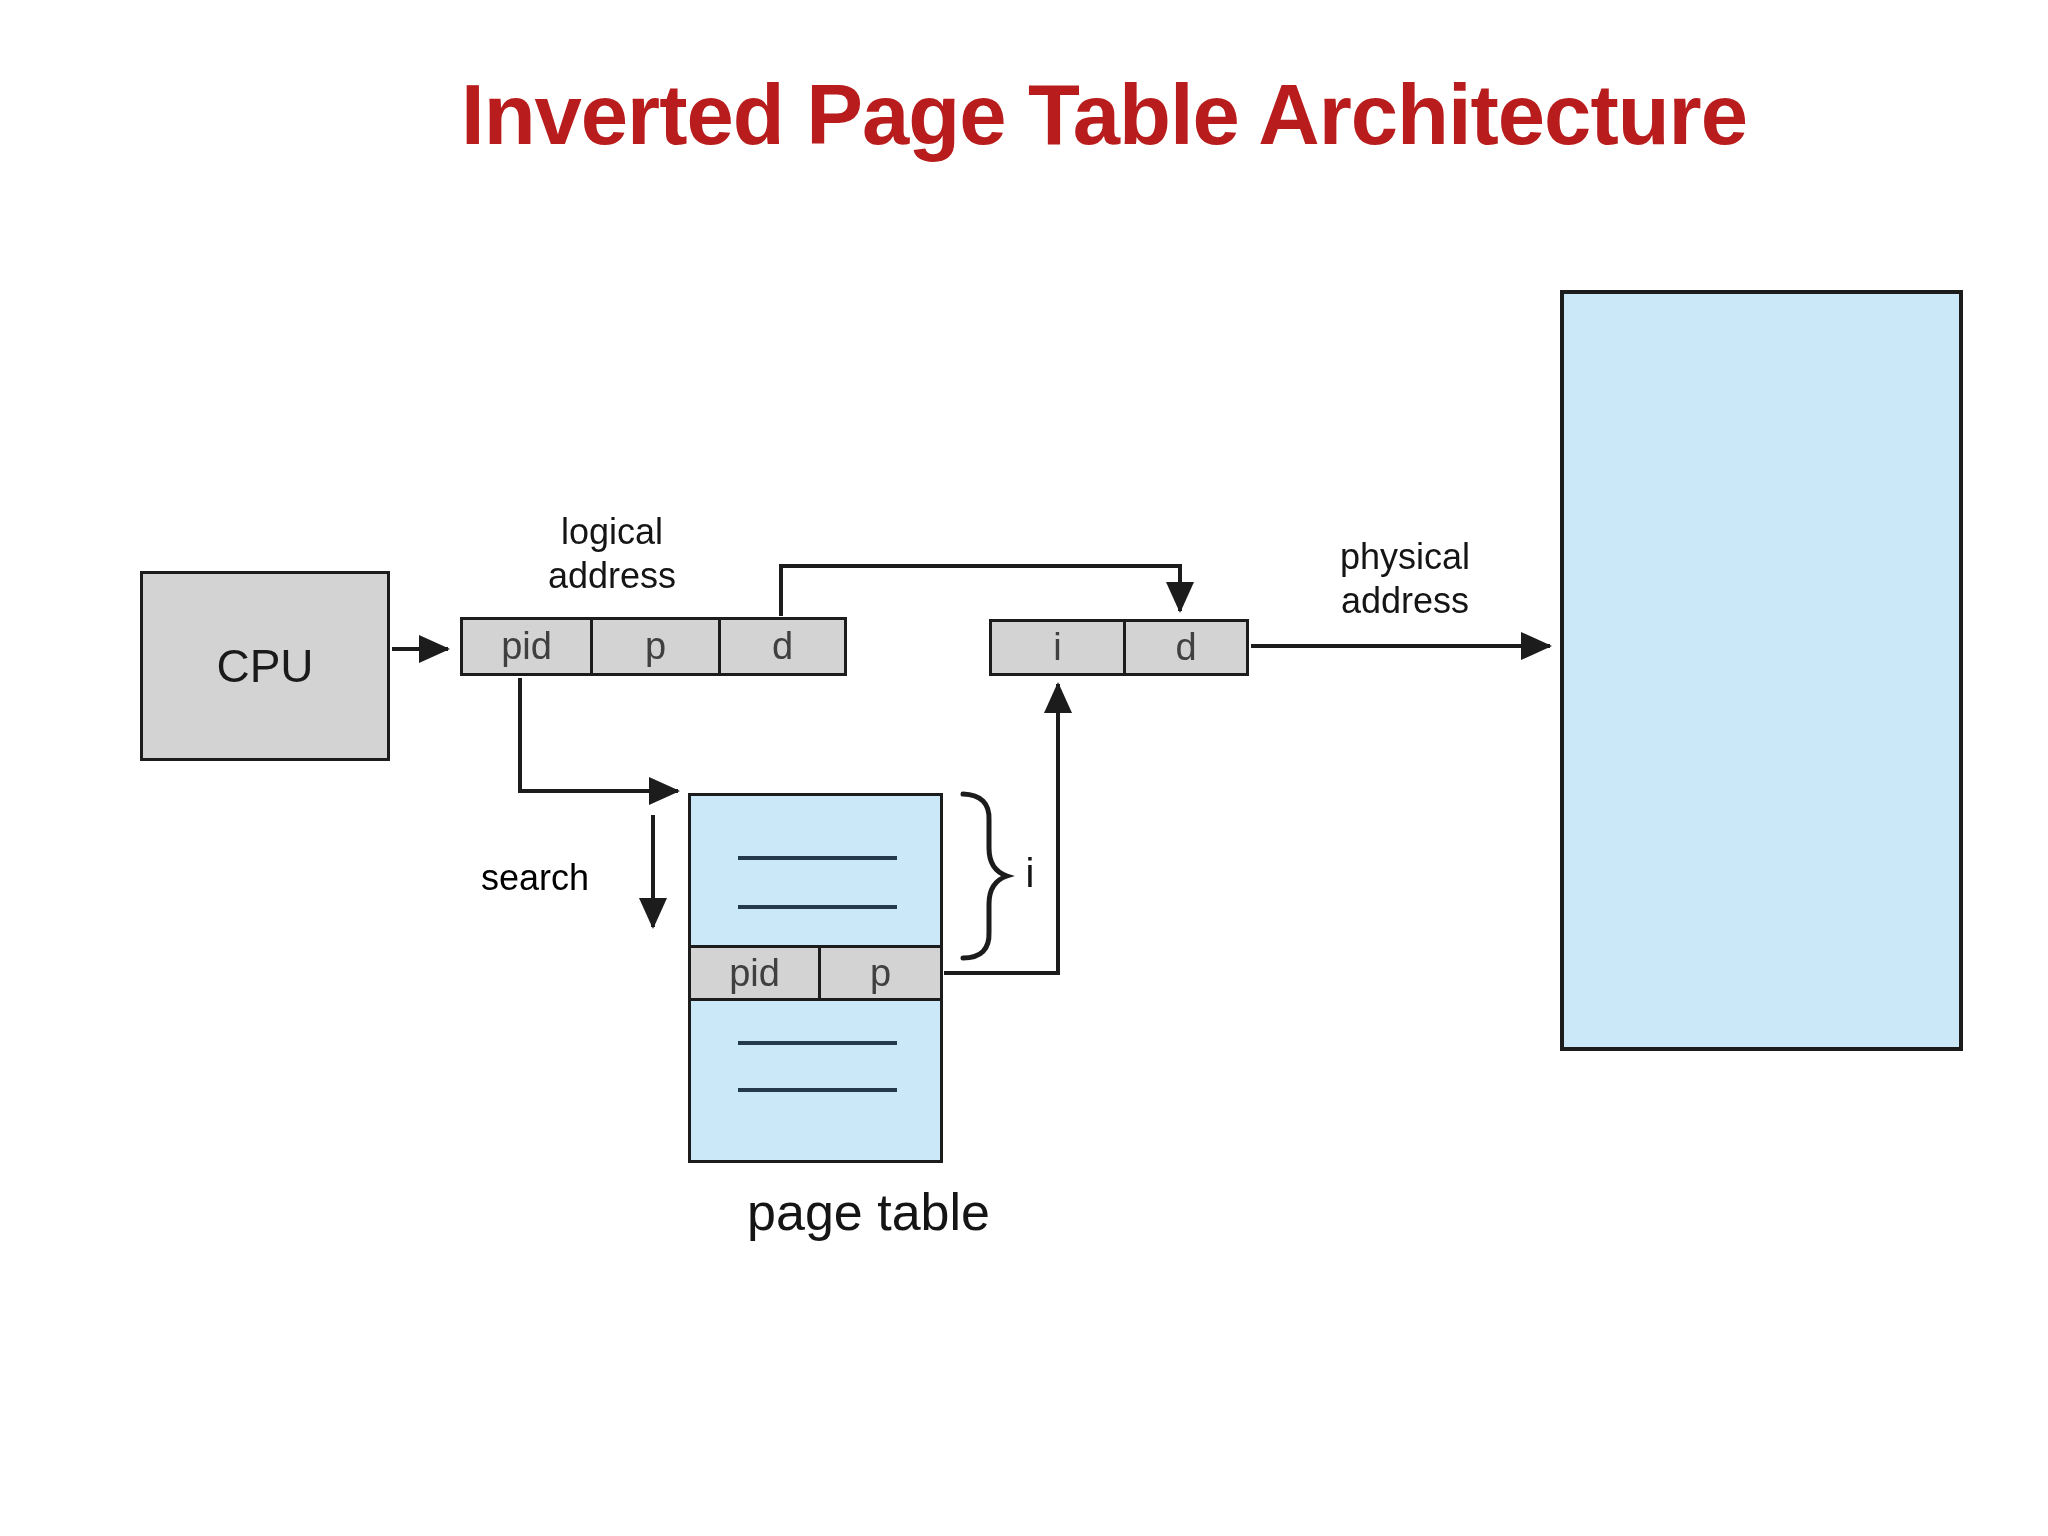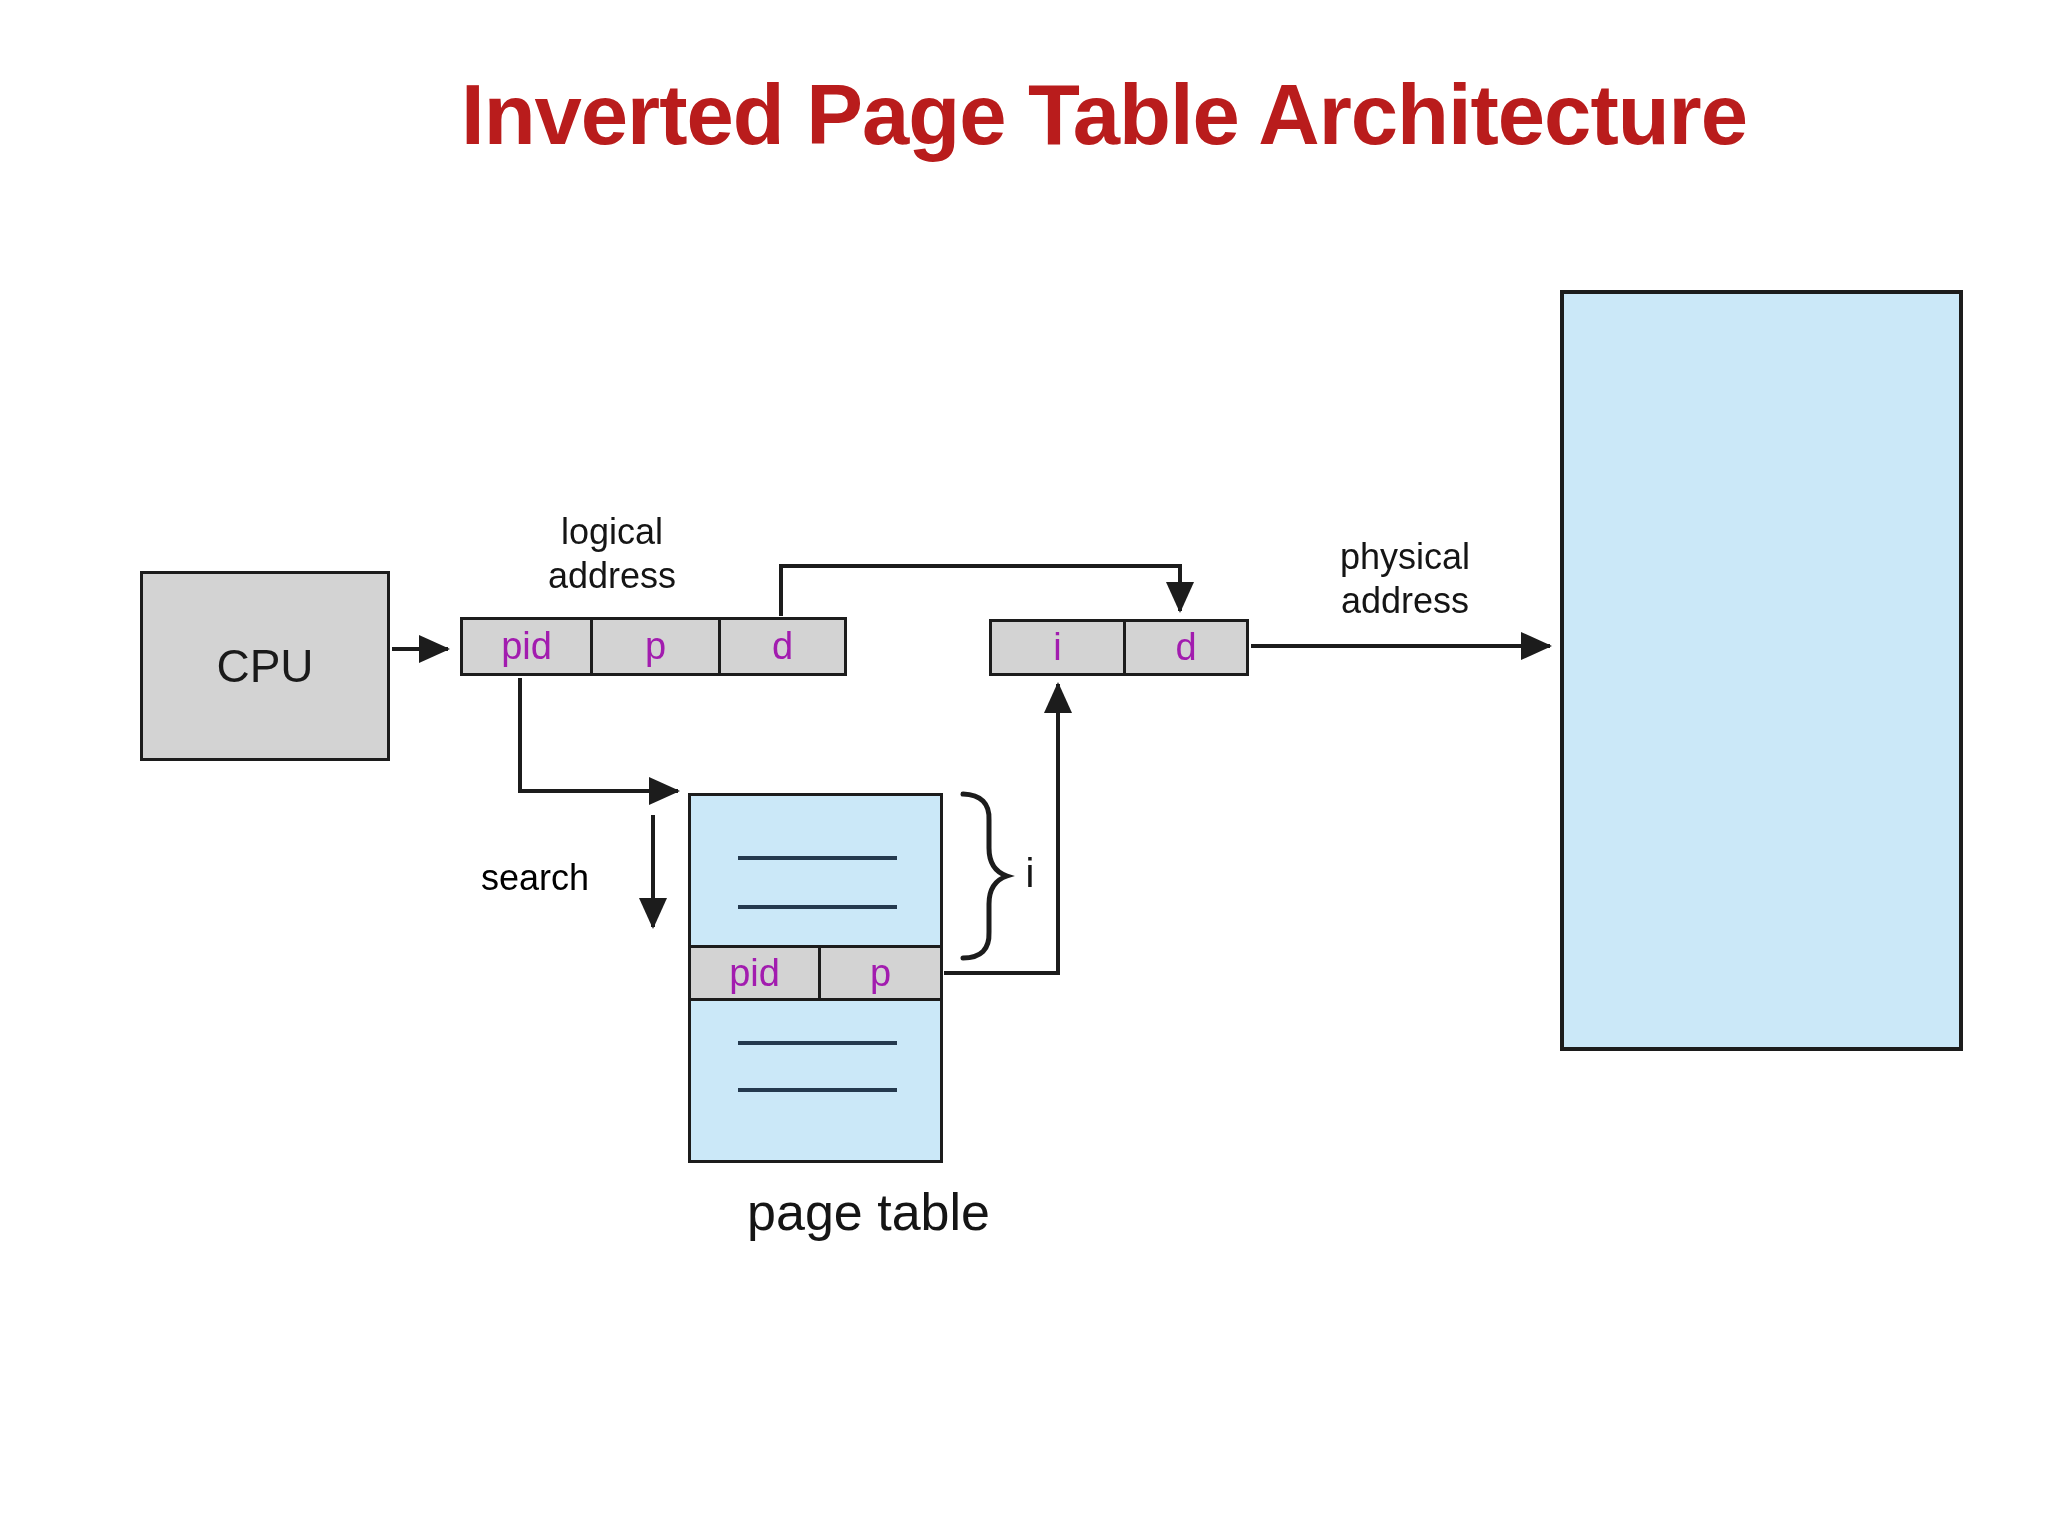--- a/index.html
+++ b/index.html
@@ -53,21 +53,21 @@
     border: 3px solid #1c1c1c;
     display: flex;
     background: #d3d3d3;
   }
   .reg-row .cell {
     box-sizing: border-box;
     display: flex;
     align-items: center;
     justify-content: center;
     font-size: 38px;
-    color: #a21caf;
+    color: #404040;
   }
   .reg-row .cell + .cell { border-left: 3px solid #1c1c1c; }
   .logical-row { left: 460px; top: 617px; width: 387px; height: 59px; }
   .logical-row .c1 { width: 127px; }
   .logical-row .c2 { width: 128px; }
   .logical-row .c3 { flex: 1; }
   .frame-row { left: 989px; top: 619px; width: 260px; height: 57px; }
   .frame-row .c1 { width: 131px; }
   .frame-row .c2 { flex: 1; }
   .caption {

